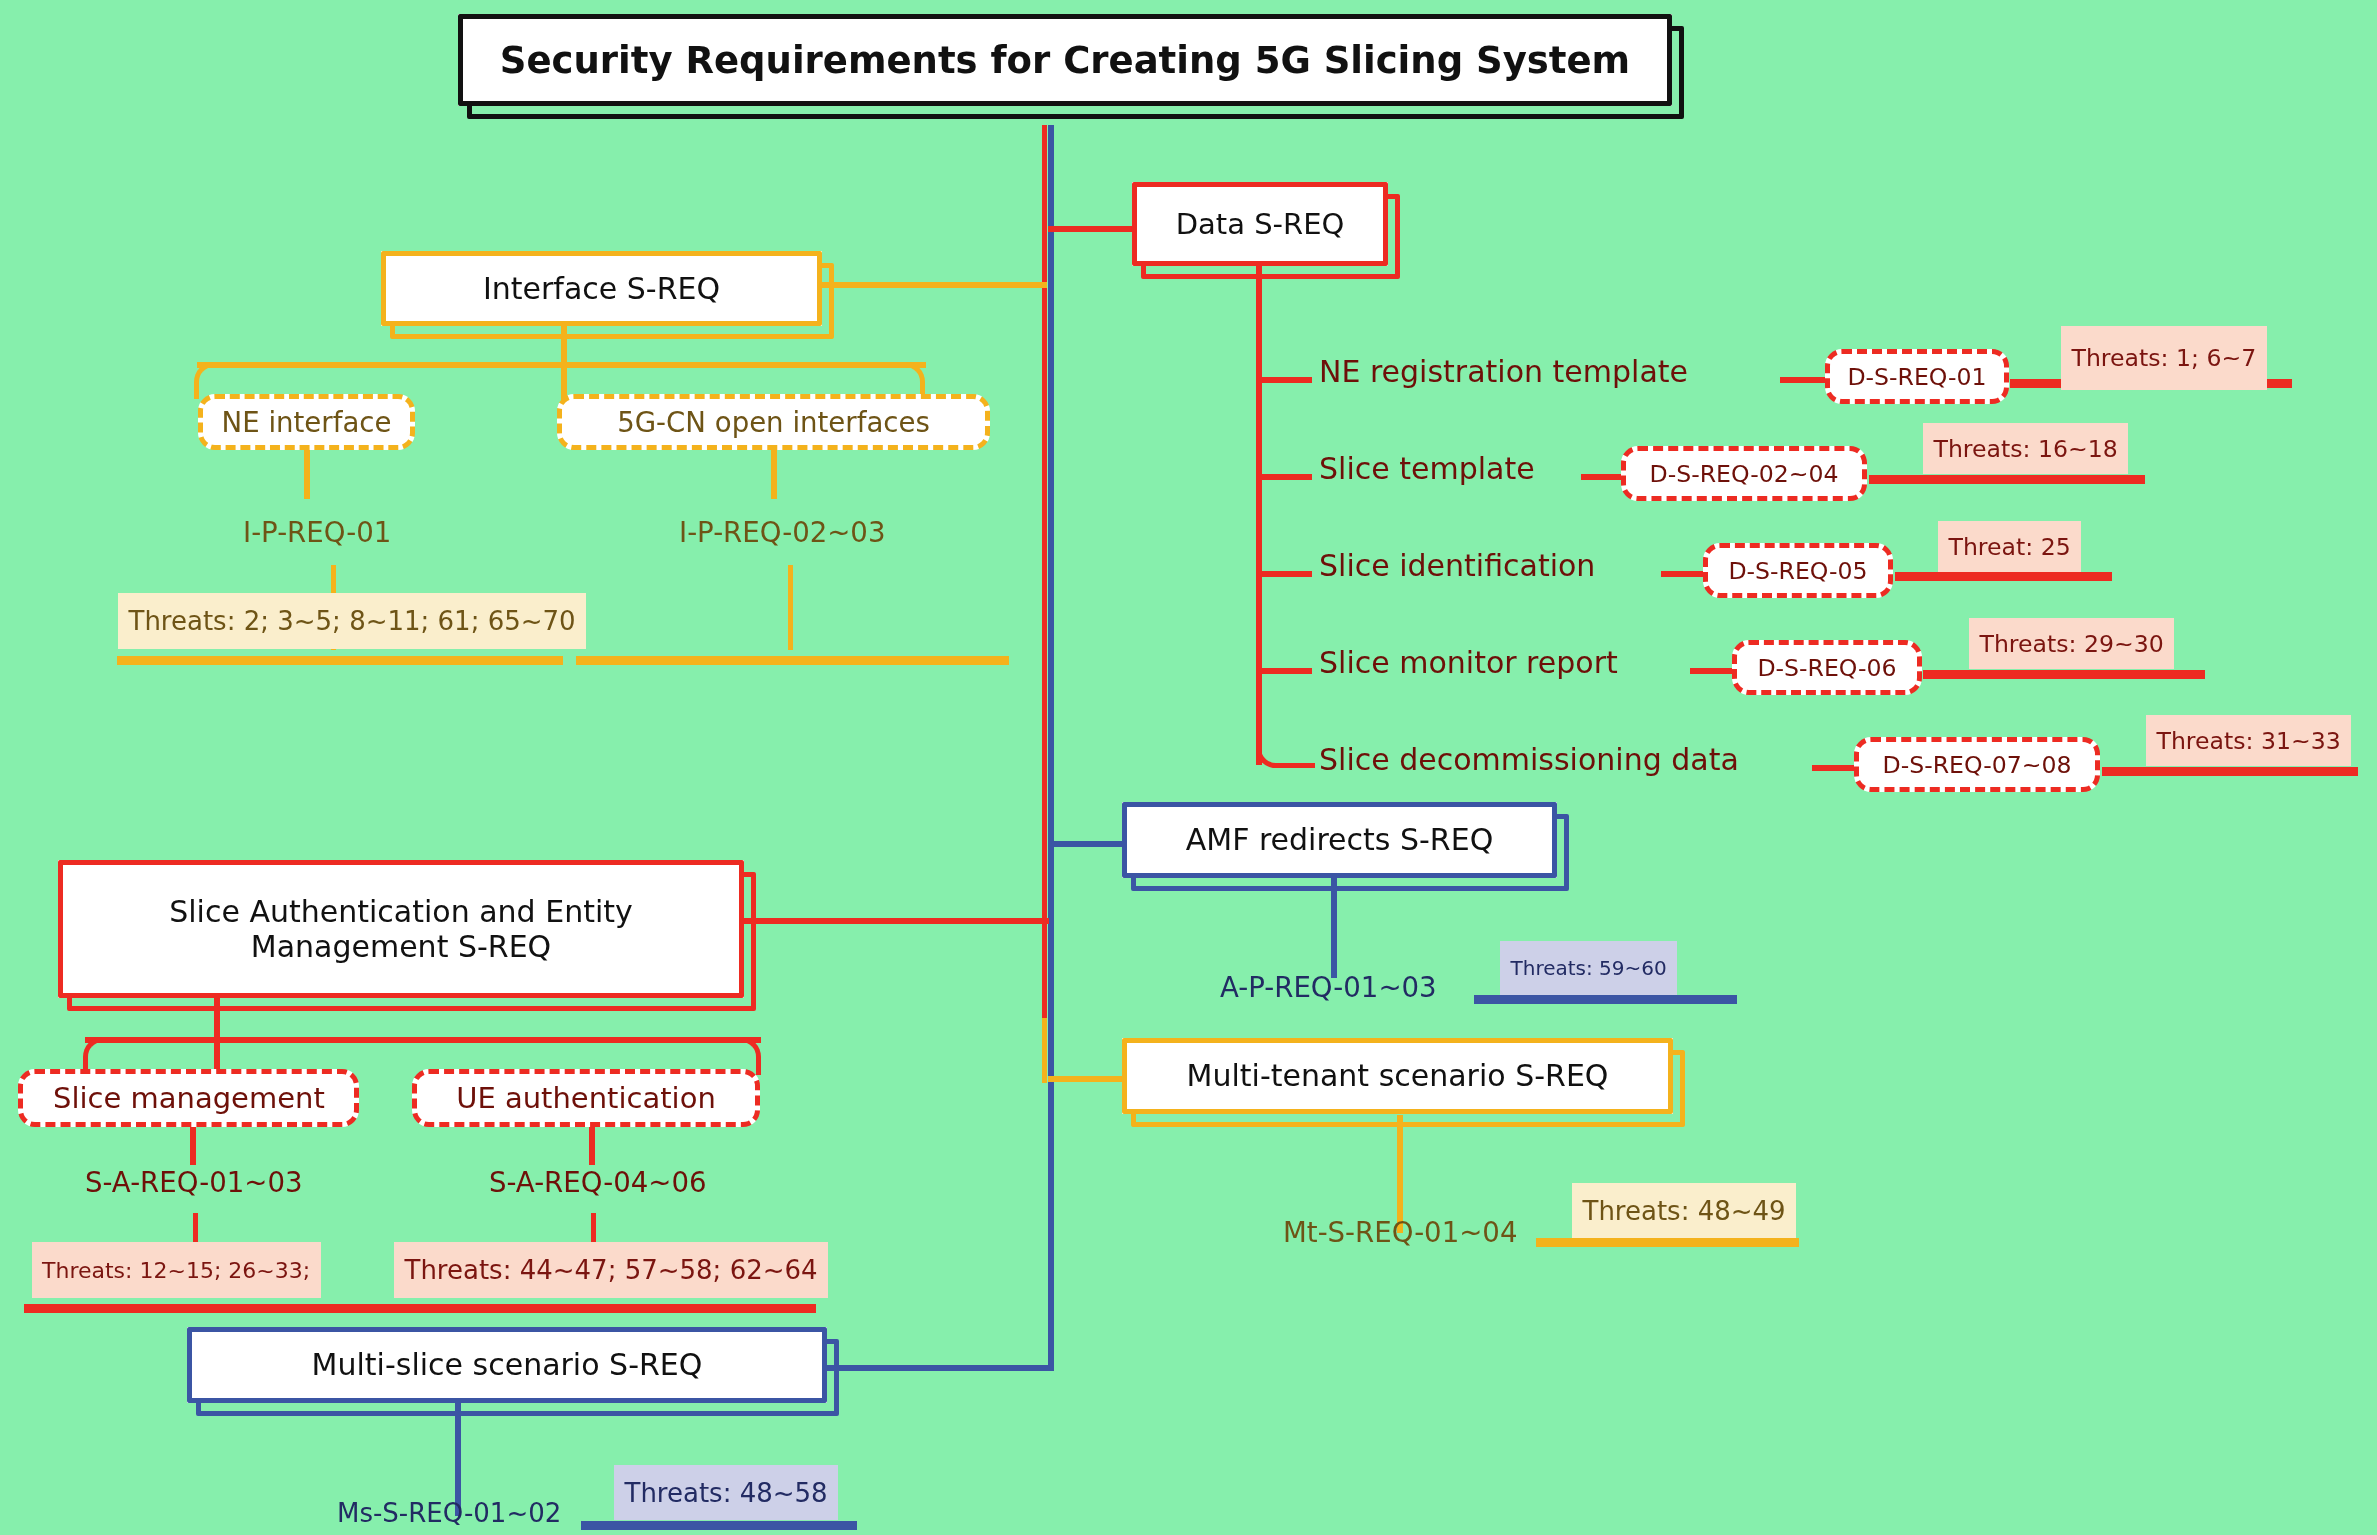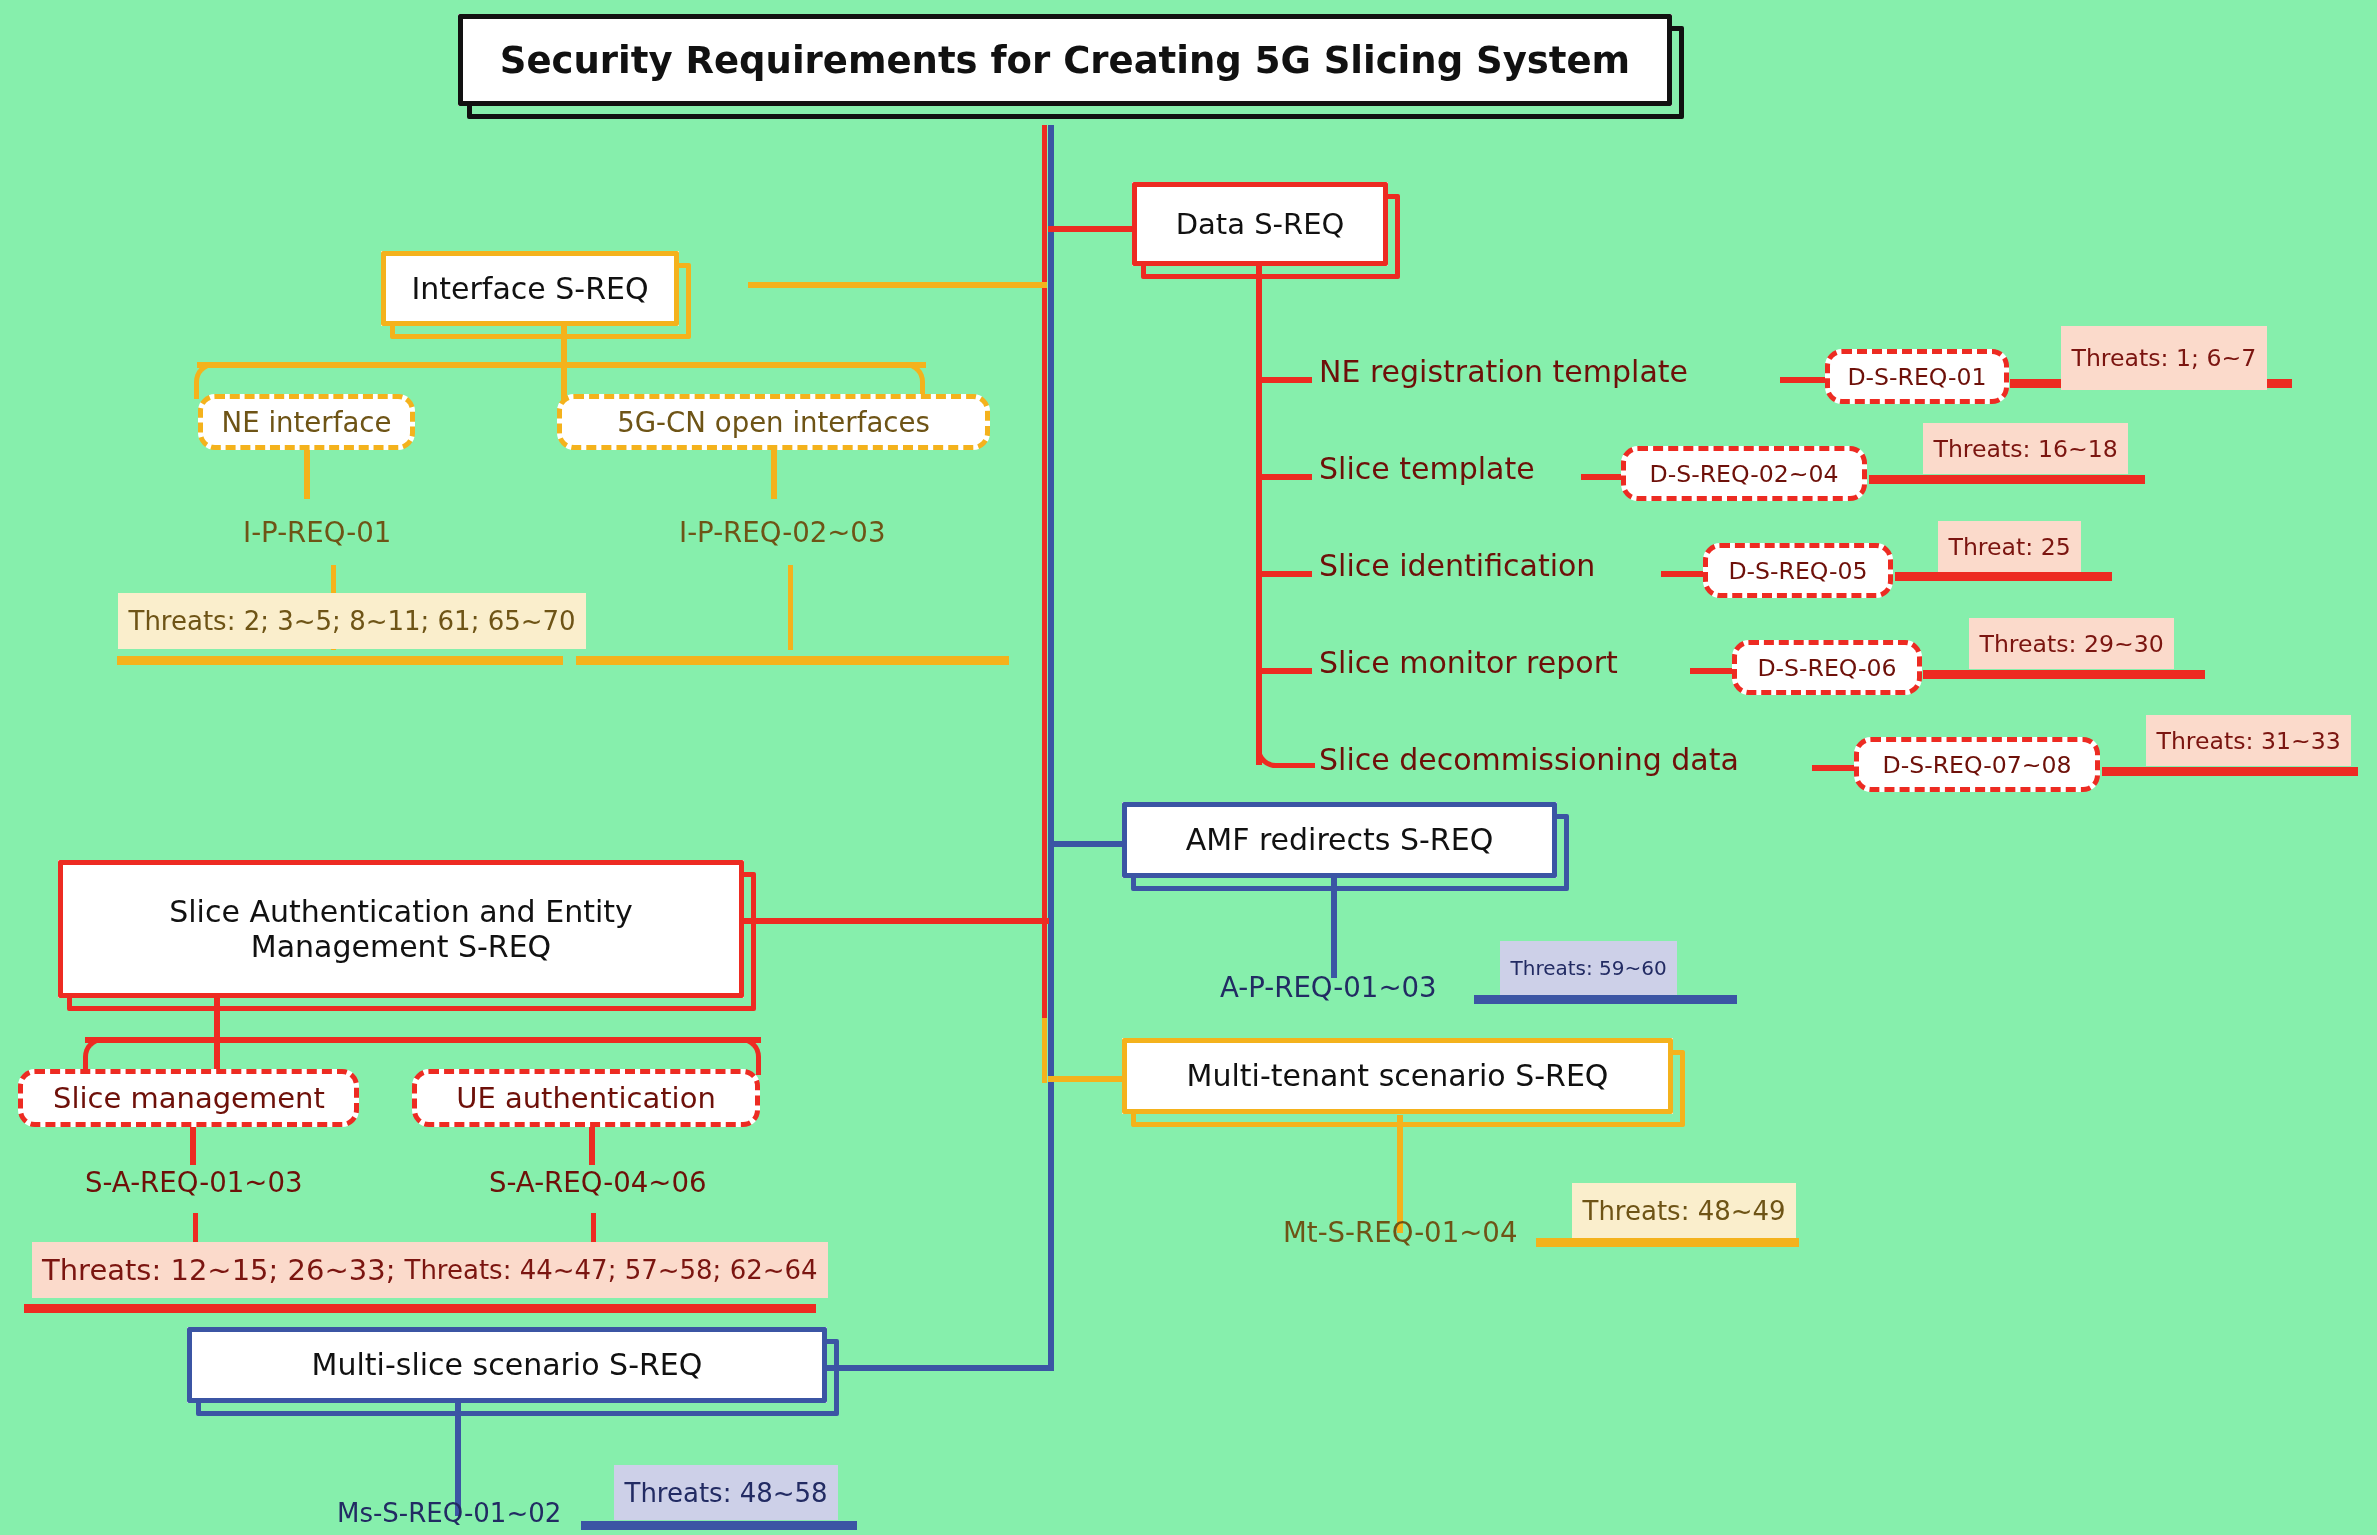--- a/index.html
+++ b/index.html
@@ -109,21 +109,21 @@
   <div class="badge k-red" style="left:1969px;top:618px;height:51px;font-size:23.6px;">Threats: 29~30</div>
 
   <div class="elbow red" style="left:1256px;top:730px;width:59px;height:38px;border-width:0 0 5.9px 5.9px;border-bottom-left-radius:19.7px;"></div>
   <div class="leaf k-red" style="left:1319px;top:742px;font-size:30px;">Slice decommissioning data</div>
   <div class="ln h red" style="left:1812px;top:765px;width:46px;"></div>
   <div class="dnode k-red" style="left:1854px;top:737px;width:246px;height:55px;font-size:23.6px;">D-S-REQ-07~08</div>
   <div class="ln h red thick" style="left:2102px;top:767px;width:256px;"></div>
   <div class="badge k-red" style="left:2146px;top:715px;height:51px;font-size:23.6px;">Threats: 31~33</div>
 
   <div class="ln h yellow" style="left:748px;top:282px;width:299px;"></div>
-  <div class="node k-yellow" style="left:381px;top:251px;width:298px;height:75px;font-size:30px;text-align:center;">
+  <div class="node k-yellow" style="left:381px;top:251px;width:441px;height:75px;font-size:30px;text-align:center;">
     <span class="lbl">Interface S-REQ</span>
   </div>
 
   <div class="ln v yellow" style="left:561px;top:326px;height:76px;"></div>
   <div class="ln h yellow" style="left:197px;top:362px;width:729px;"></div>
   <div class="elbow yellow" style="left:194px;top:362px;width:26px;height:37px;border-width:5.9px 0 0 5.9px;border-top-left-radius:19.7px;"></div>
   <div class="elbow yellow" style="left:899px;top:362px;width:26px;height:37px;border-width:5.9px 5.9px 0 0;border-top-right-radius:19.7px;"></div>
 
   <div class="dnode k-yellow" style="left:198px;top:394px;width:217px;height:56px;font-size:27.6px;">NE interface</div>
   <div class="dnode k-yellow" style="left:557px;top:394px;width:433px;height:56px;font-size:27.6px;">5G-CN open interfaces</div>
@@ -169,21 +169,21 @@
 
   <div class="ln v red" style="left:190px;top:1126px;height:39px;"></div>
   <div class="ln v red" style="left:589px;top:1126px;height:39px;"></div>
 
   <div class="leaf k-red" style="left:85px;top:1166px;font-size:27.6px;">S-A-REQ-01~03</div>
   <div class="leaf k-red" style="left:489px;top:1166px;font-size:27.6px;">S-A-REQ-04~06</div>
 
   <div class="ln v red" style="left:193px;top:1213px;height:85px;width:4.6px;"></div>
   <div class="ln v red" style="left:591px;top:1213px;height:85px;width:4.6px;"></div>
 
-  <div class="badge k-red" style="left:31.5px;top:1242px;height:56px;font-size:29px;">Threats: 12~15; 26~33;</div>
+  <div class="badge k-red" style="left:31.5px;top:1242px;height:56px;font-size:22px;">Threats: 12~15; 26~33;</div>
   <div class="ln h red thick" style="left:23.6px;top:1304px;width:374px;"></div>
 
   <div class="badge k-red" style="left:394px;top:1242px;height:56px;font-size:26px;">Threats: 44~47; 57~58; 62~64</div>
   <div class="ln h red thick" style="left:389px;top:1304px;width:427px;"></div>
 
   <div class="ln h yellow" style="left:1048px;top:1076px;width:85px;"></div>
   <div class="node k-yellow" style="left:1122px;top:1038px;width:551px;height:76px;font-size:30px;">
     <span class="lbl">Multi-tenant scenario S-REQ</span>
   </div>
   <div class="ln v yellow" style="left:1397px;top:1115px;height:118px;"></div>

